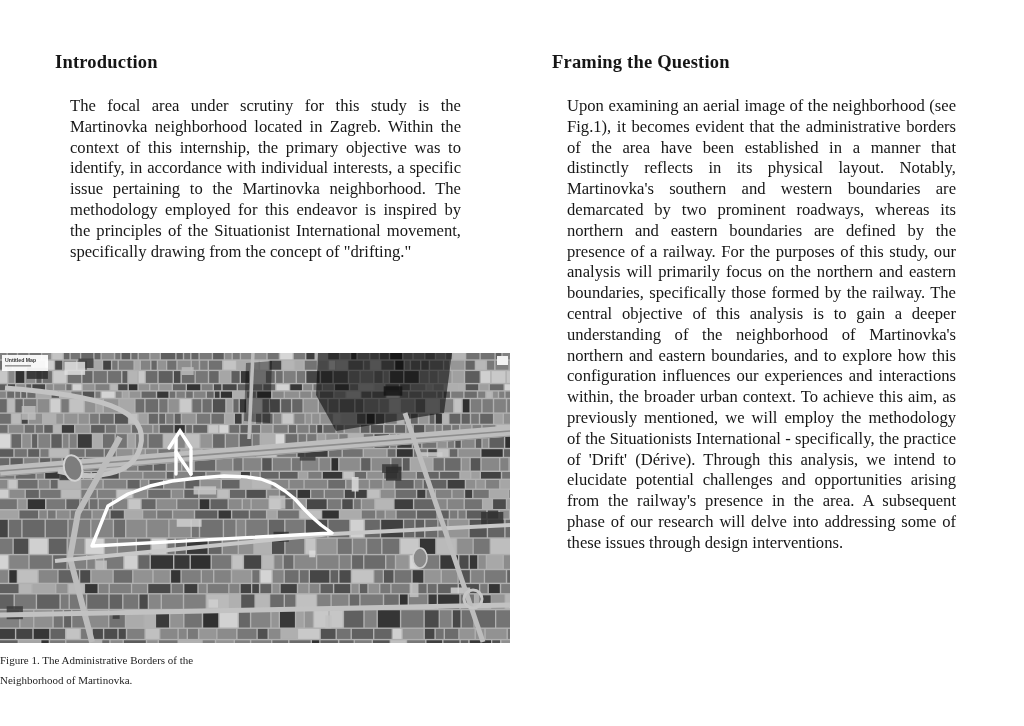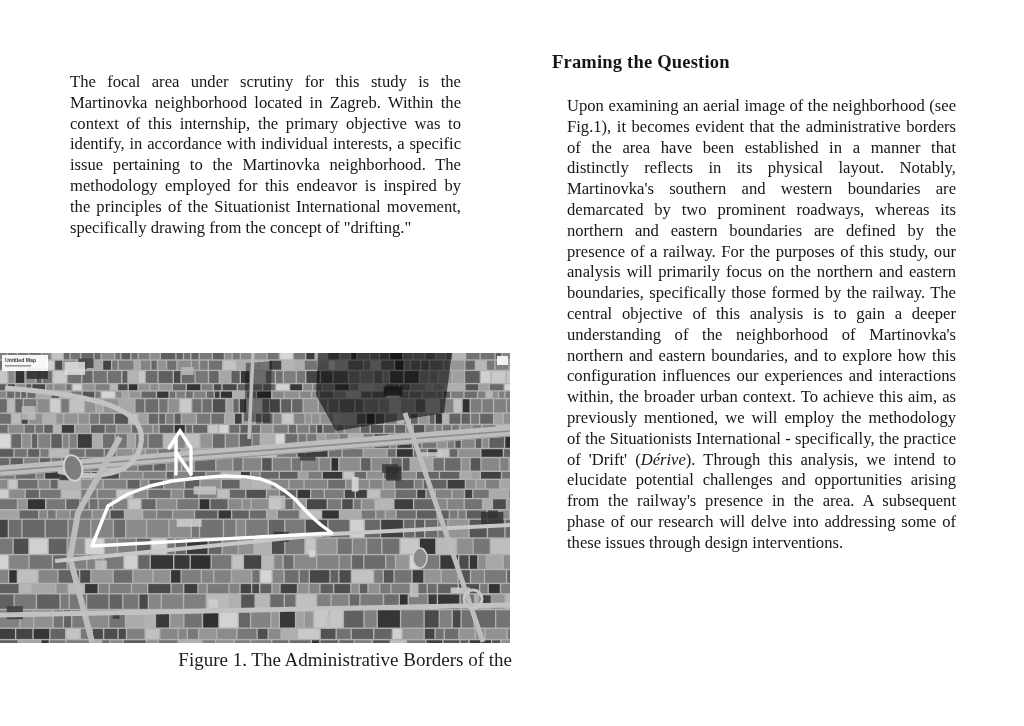--- a/index.html
+++ b/index.html
@@ -24,46 +24,47 @@
     letter-spacing: 0.2px;
   }
   .col p {
     margin: 22px 0 0 15px;
     font-size: 16.6px;
     line--height: 20.8px;
     line-height: 20.8px;
     text-align: justify;
     text-justify: inter-word;
   }
-  .italic { font-style: italic; }
+  .italic { }
   .figure-map {
     position: absolute;
     left: 0;
     top: 353px;
     width: 510px;
     height: 290px;
   }
   .figure-map svg { display: block; width: 510px; height: 290px; }
   .figure-caption {
     position: absolute;
     left: 0;
     top: 650px;
     width: 512px;
-    text-align: right;
-    font-size: 19px;
+    text-align: left;
+    font-size: 11px;
     line-height: 20px;
     color: #1c1c1c;
   }
 </style>
 </head>
 <body>
 
 <div class="page">
 
   <section class="col col-left">
+    <h2>Introduction</h2>
     <p>The focal area under scrutiny for this study is the Martinovka neighborhood located in Zagreb. Within the context of this internship, the primary objective was to identify, in accordance with individual interests, a specific issue pertaining to the Martinovka neighborhood. The methodology employed for this endeavor is inspired by the principles of the Situationist International movement, specifically drawing from the concept of "drifting."</p>
   </section>
 
   <section class="col col-right">
     <h2>Framing the Question</h2>
     <p><span>Upon examining an aerial image of the neighborhood (see Fig.1), it becomes evident that the administrative borders of the area have been established in a manner that distinctly reflects in its physical layout. Notably, Martinovka's southern and western boundaries are demarcated by two prominent roadways, whereas its northern and eastern boundaries are defined by the presence of a railway. For the purposes of this study, our analysis will primarily focus on the northern and eastern boundaries, specifically those formed by the railway. The central objective of this analysis is to gain a deeper understanding of the neighborhood of Martinovka's northern and eastern boundaries, and to explore how this configuration influences our experiences and interactions within, the broader urban context. To achieve this aim, as previously mentioned, we will employ the methodology of the Situationists International - specifically, the practice of 'Drift' (</span><span class="italic">Dérive</span><span>). Through this analysis, we intend to elucidate potential challenges and opportunities arising from the railway's presence in the area. A subsequent phase of our research will delve into addressing some of these issues through design interventions.</span></p>
   </section>
 
   <figure class="figure-map" style="margin:0">
     <svg id="aerial-map-svg" viewBox="0 0 510 290" preserveAspectRatio="none">
@@ -1085,15 +1086,16 @@
         <text x="5" y="9" font-size="5.2" font-weight="bold" fill="#333333" font-family="Liberation Sans, sans-serif">Untitled Map</text>
         <rect x="5" y="12" width="26" height="1.6" fill="#9a9a9a"></rect>
       </g>
 
       <rect x="497" y="3" width="11" height="9" fill="#f2f2f2"></rect>
     </svg>
   </figure>
 
   <div class="figure-caption">
     <div>Figure 1. The Administrative Borders of the</div>
+    <div>Neighborhood of Martinovka.</div>
   </div>
 
 </div>
 
 </body></html>

